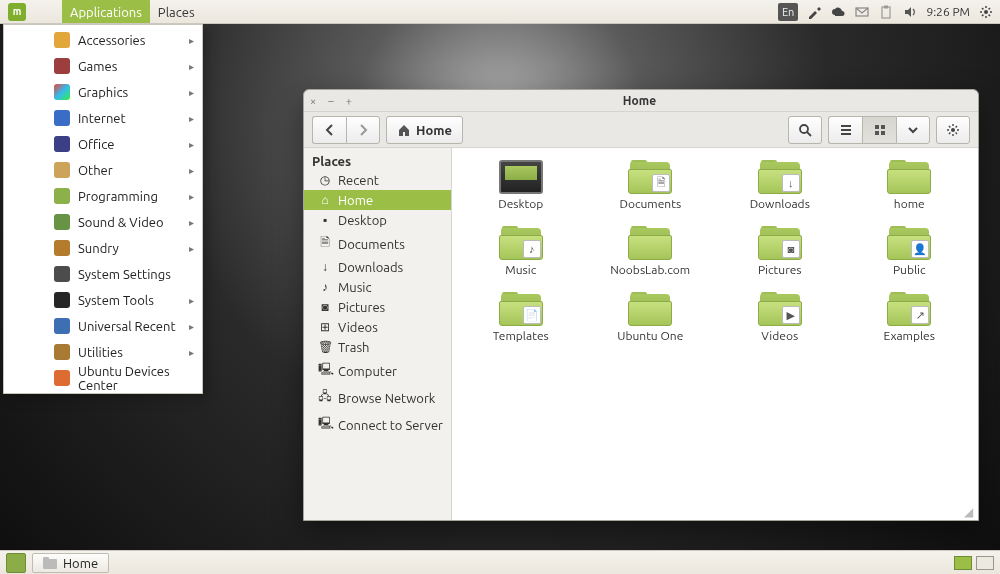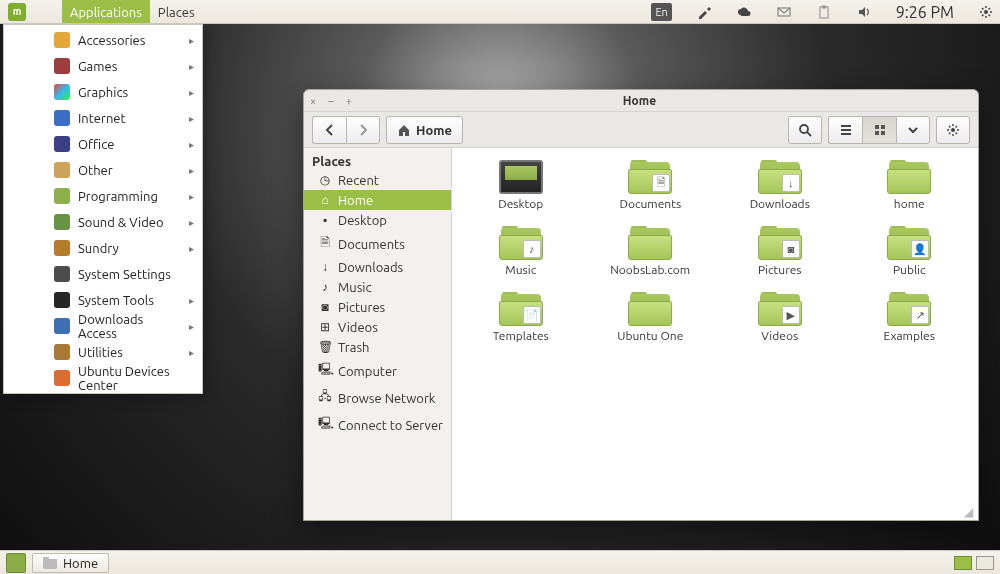--- a/index.html
+++ b/index.html
@@ -3,24 +3,24 @@
 <meta charset="utf-8">
 <style>
 html, body { margin:0; padding:0; width:1000px; height:574px; font-family:"Segoe UI","Ubuntu",sans-serif; font-size:13px; overflow:hidden; background:#000; color:#222; }
 *{box-sizing:border-box;}
 
 
 .top-panel{position:absolute;top:0;left:0;right:0;height:24px;background:linear-gradient(#f4f2ec,#ece7dd);border-bottom:1px solid #ccc8c0;display:flex;align-items:stretch;z-index:50;}
 .top-panel .menubtn{display:inline-flex;align-items:center;padding:0 8px;font-size:13px;color:#333;cursor:pointer;}
 .top-panel .menubtn.active{background:#9bbf46;color:#fff;margin-left:26px;}
 .top-panel .mlogo{width:18px;height:18px;background:#7fae2e;border-radius:3px;margin-right:2px;display:inline-flex;align-items:center;justify-content:center;color:#fff;font-size:10px;font-weight:bold;}
-.top-panel .tray{margin-left:auto;display:flex;align-items:center;gap:24px;padding:0 6px;}
+.top-panel .tray{margin-left:auto;display:flex;align-items:center;gap:8px;padding:0 6px;}
 .tray .pill{height:18px;padding:0 4px;background:#555;color:#eee;border-radius:2px;font-size:11px;display:inline-flex;align-items:center;}
 .tray .tic{width:16px;height:16px;display:inline-flex;align-items:center;justify-content:center;color:#555;}
-.tray .time{font-size:16px;color:#333;}
+.tray .time{font-size:12px;color:#333;}
 
 
 .desktop{position:absolute;top:24px;left:0;right:0;bottom:24px;background:radial-gradient(circle at 50% 18%,#b5b5b5 0%,#8c8c8c 10%,#5a5a5a 22%,#2a2a2a 50%,#0f0f0f 100%);}
 
 
 .app-menu{position:absolute;top:24px;left:3px;width:200px;background:#fff;border:1px solid #c9c5bc;box-shadow:4px 4px 12px rgba(0,0,0,0.25);padding:2px 0;z-index:40;}
 .app-menu .item{display:flex;align-items:center;height:26px;padding:0 8px;gap:8px;cursor:pointer;margin-left:42px;}
 .app-menu .item .mic{width:16px;height:16px;border-radius:3px;display:inline-block;flex:0 0 16px;}
 .app-menu .chev{margin-left:auto;color:#777;font-size:10px;}
 .mic-accessories{background:#e2a63b;} .mic-games{background:#9c3e3e;} .mic-graphics{background:linear-gradient(135deg,#e43,#3be,#3e4);} .mic-internet{background:#3a6ec6;} .mic-office{background:#3a3f86;} .mic-other{background:#cba45a;} .mic-programming{background:#8db14a;} .mic-sound{background:#689244;} .mic-sundry{background:#b47b2c;} .mic-settings{background:#4c4c4c;} .mic-tools{background:#262626;} .mic-ua{background:#3f6fb3;} .mic-util{background:#a97a33;} .mic-usc{background:#dd6c33;}
@@ -177,21 +177,21 @@
       <span class="mic mic-settings"></span>
       <span>System Settings</span>
     </div>
     <div class="item">
       <span class="mic mic-tools"></span>
       <span>System Tools</span>
       <span class="chev">▸</span>
     </div>
     <div class="item">
       <span class="mic mic-ua"></span>
-      <span>Downloads Access</span>
+      <span>Universal Recent</span>
       <span class="chev">▸</span>
     </div>
     <div class="item">
       <span class="mic mic-util"></span>
       <span>Utilities</span>
       <span class="chev">▸</span>
     </div>
     <div class="item">
       <span class="mic mic-usc"></span>
       <span>Ubuntu Devices Center</span>

